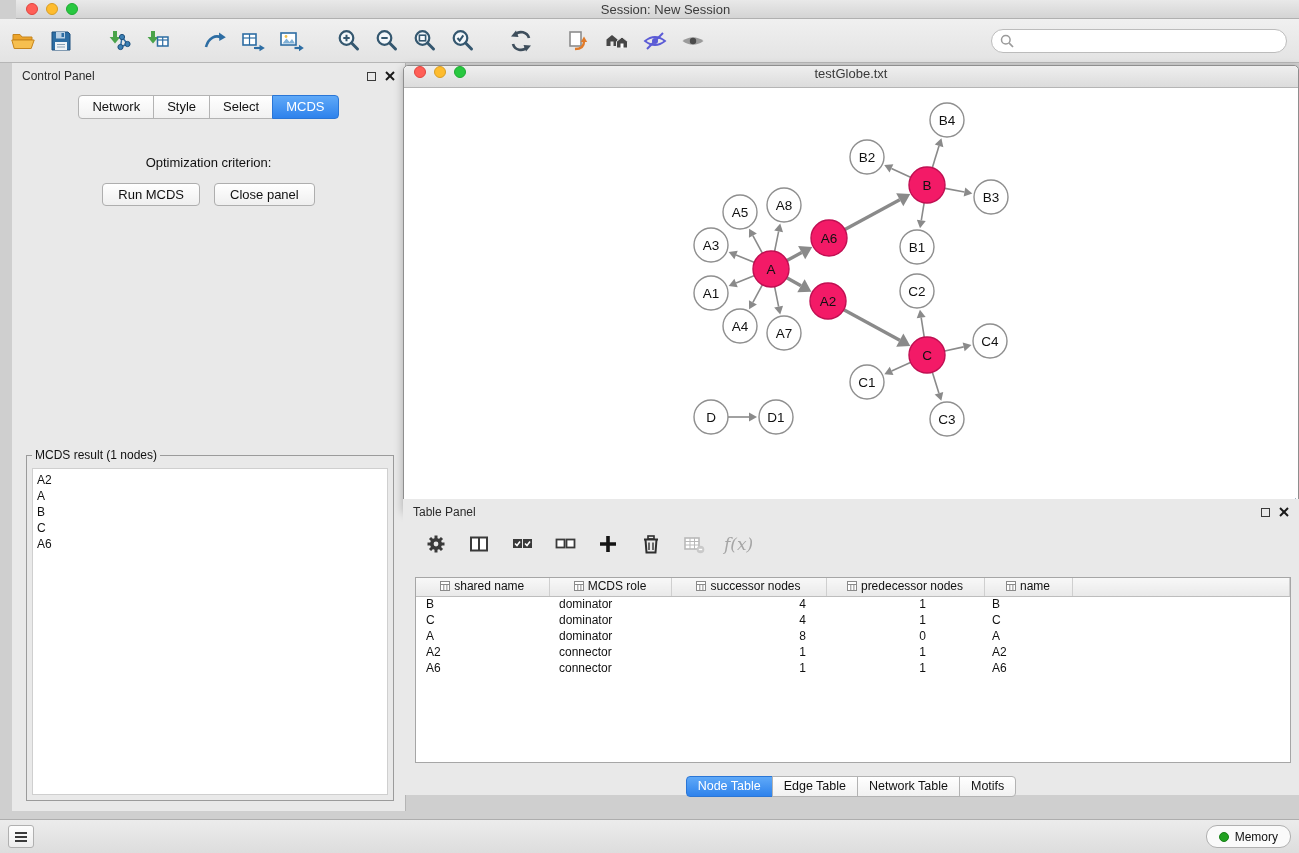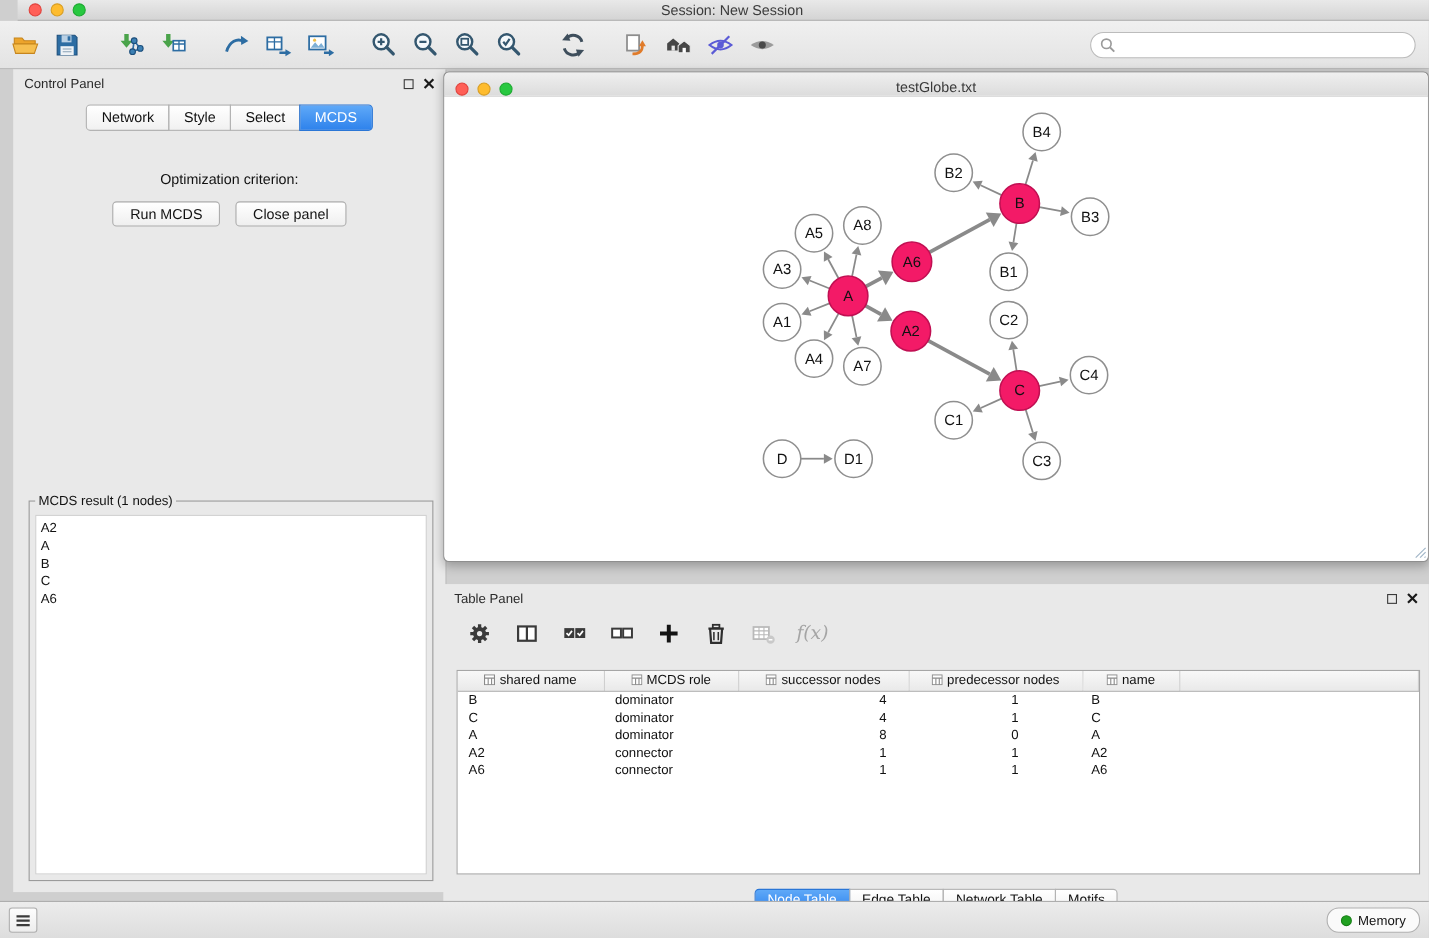--- a/index.html
+++ b/index.html
@@ -59,27 +59,27 @@
   .result-box { position:absolute; left:14px; top:392px; width:368px; height:346px;
     border:1px solid #9b9b9b; }
   .result-legend { position:absolute; top:-8px; left:5px; background:#e9e9e9; padding:0 3px; font-size:12px; color:#111; }
   .result-list { position:absolute; left:5px; right:5px; top:12px; bottom:5px; background:#fff; border:1px solid #cfcfcf;
     font-size:12px; line-height:16px; padding:3px 0 0 4px; color:#111; overflow:hidden; }
 
   
   #network-window { position:absolute; left:403px; top:2px; width:896px; height:446px;
     background:#fff; border:1px solid #8e8e8e; border-radius:5px; box-shadow:0 3px 10px rgba(0,0,0,0.28); }
   #nw-titlebar { height:22px; background:linear-gradient(#efefef,#dcdcdc); border-bottom:1px solid #b5b5b5;
-    border-radius:5px 5px 0 0; display:flex; align-items:flex-end; position:relative;text-decoration:underline; }
+    border-radius:5px 5px 0 0; display:flex; align-items:flex-start; position:relative;text-decoration:underline; }
   #nw-titlebar .title { position:absolute; left:0; right:0; text-align:center; font-size:13px; color:#3a3a3a; }
   #nw-content { position:relative; width:894px; height:421px; background:#fff; border-radius:0 0 4px 4px; overflow:hidden; }
   .resize-grip { position:absolute; right:1px; bottom:1px; }
 
   
-  #table-panel { position:absolute; left:403px; top:468px; width:896px; height:296px; background:#e9e9e9; }
+  #table-panel { position:absolute; left:403px; top:436px; width:896px; height:296px; background:#e9e9e9; }
   #tp-toolbar { height:38px; display:flex; align-items:center; padding-left:20px; gap:17px; }
   .tp-btn { width:26px; height:26px; display:flex; align-items:center; justify-content:center; }
   .fx { font-family:"DejaVu Serif", serif; font-style:italic; font-size:17px; color:#a5a5a5; }
 
   #table-wrap { position:absolute; left:12px; right:8px; top:78px; height:186px; background:#fff; border:1px solid #a6a6a6; overflow:hidden; }
   table { border-collapse:collapse; width:100%; table-layout:fixed; font-size:12px; }
   th { background:linear-gradient(#f8f8f8,#e9e9e9); border-right:1px solid #cfcfcf; border-bottom:1px solid #bdbdbd;
     height:18px; font-weight:normal; font-size:12px; color:#111; text-align:center; white-space:nowrap; overflow:hidden; }
   th .hlab { margin-left:4px; vertical-align:1px; }
   td { height:16px; color:#111; white-space:nowrap; overflow:hidden; }

